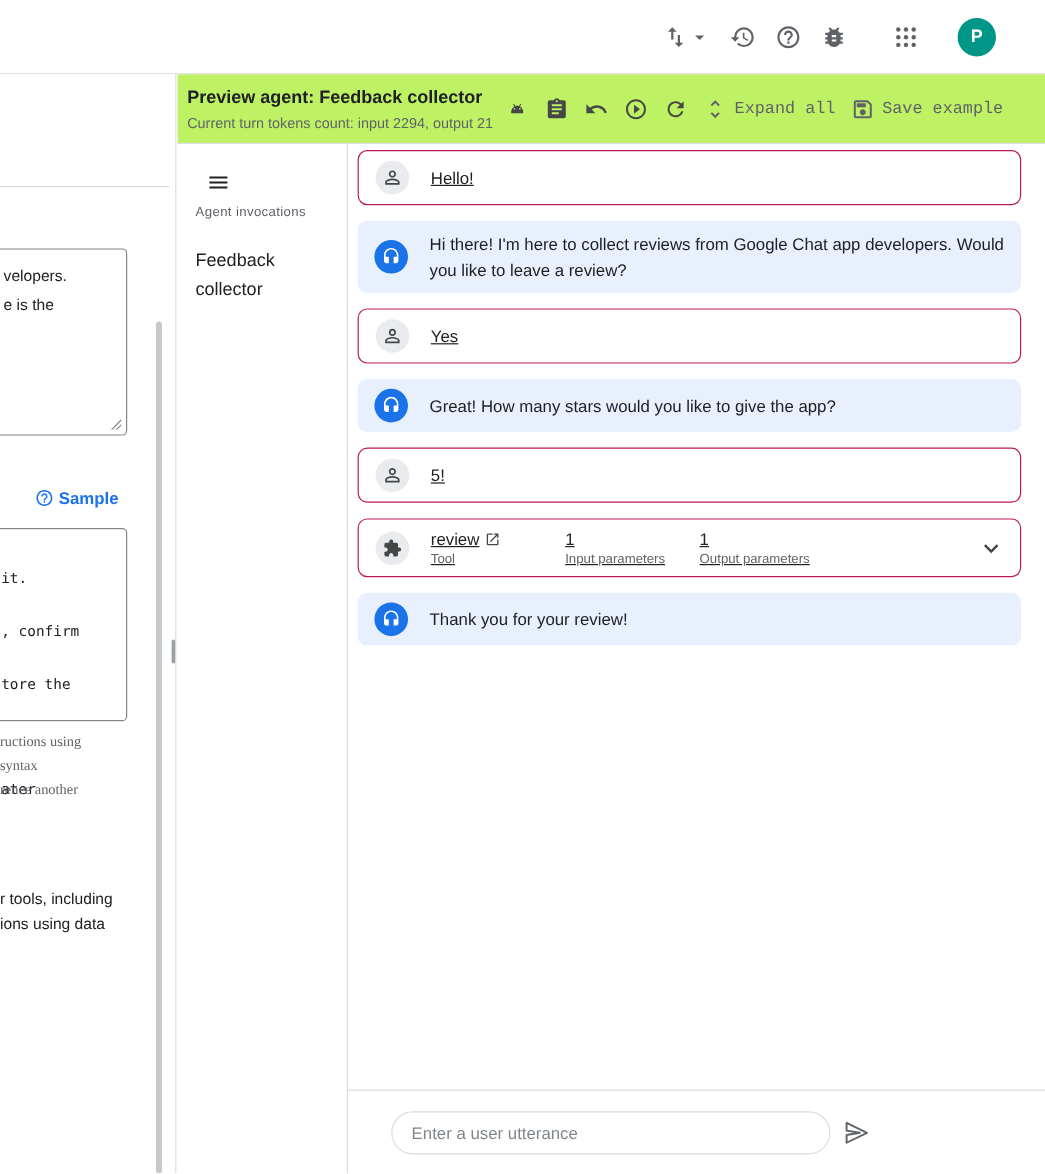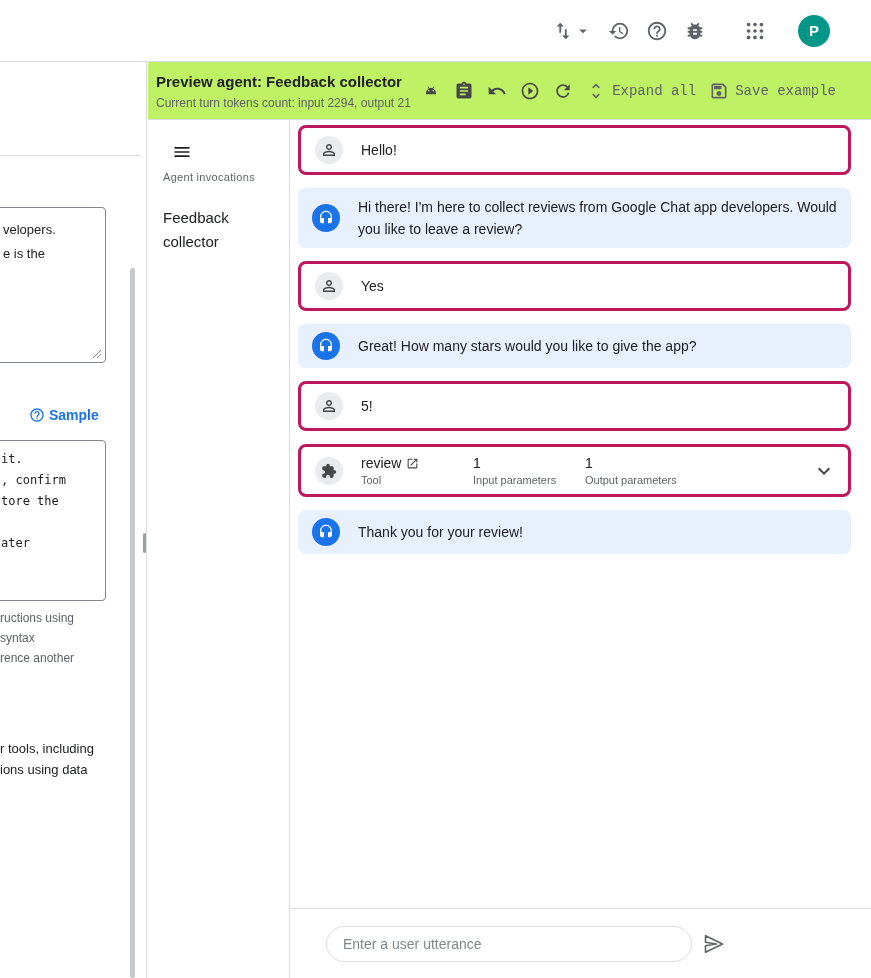--- a/index.html
+++ b/index.html
@@ -18,22 +18,22 @@
   .account-avatar { width:32px; height:32px; border-radius:50%; background:var(--avatar-bg,#009688); color:#fff; font-size:15px; font-weight:700; display:flex; align-items:center; justify-content:center; border:none; cursor:pointer; margin-left:16px; }
 
   
   .left-panel { position:absolute; top:62px; left:0; width:147px; height:916px; border-right:1px solid #dadce0; overflow:hidden; background:#fff; }
   .lp-divider { position:absolute; top:93px; left:0; width:141px; height:1px; background:#dadce0; }
   .lp-box { position:absolute; left:-60px; width:166px; border:1px solid #80868b; border-radius:4px; background:#fff; }
   .lp-textarea { top:145px; height:156px; padding:10px 8px 8px 62px; font-size:13px; line-height:24px; color:#202124; }
   .lp-resize { position:absolute; right:3px; bottom:3px; }
   .lp-sample { position:absolute; top:344px; left:23px; display:flex; align-items:center; gap:4px; color:var(--link,#1a73e8); font-size:14px; font-weight:700; cursor:pointer; background:none; border:none; }
   .lp-code { top:378px; height:161px; padding:8px 6px 6px 60px; font-family:"DejaVu Sans Mono", monospace; font-size:12px; line-height:21px; color:#202124; }
-  .code-line { min-height:21px; white-space:pre; }
-  .lp-hints { position:absolute; top:546px; left:0; font-size:12px; line-height:20px; color:#5f6368; }
+  .code-line { min-height:21px; white-space:pre;margin-top:23px; }
+  .lp-hints { position:absolute; top:546px; left:0; font-size:12px; line-height:20px; color:#5f6368;font-family:Liberation Serif, serif; }
   .lp-body { position:absolute; top:676px; left:0; font-size:13px; line-height:21px; color:#202124; }
   .lp-scrollbar { position:absolute; top:206px; right:11px; width:5px; height:710px; background:#c7cacd; border-radius:3px; cursor:pointer; }
   .panel-handle { position:absolute; top:533px; left:143px; width:3px; height:20px; background:#9aa0a6; border-radius:2px; cursor:col-resize; }
 
   
   .preview-header { position:absolute; top:62px; left:148px; width:723px; height:58px; border-bottom:1px solid #dadce0; background:#bef264; }
   .ph-title { position:absolute; top:11px; left:8px; font-size:15px; font-weight:700; color:#202124; }
   .ph-subtitle { position:absolute; top:34px; left:8px; font-size:12px; color:#5f6368; }
   .ph-actions { position:absolute; top:0; right:0; height:100%; display:flex; align-items:center; padding-right:35px; gap:13px; }
   .ph-actions .icon-btn { color:#444746; }
@@ -42,21 +42,21 @@
   
   .nav-panel { position:absolute; top:120px; left:148px; width:142px; height:858px; border-right:1px solid #dadce0; background:#fff; }
   .hamburger { position:absolute; top:22px; left:24px; color:#202124; }
   .nav-label { position:absolute; top:51px; left:15px; font-size:11px; letter-spacing:.3px; color:#5f6368; }
   .nav-agent { position:absolute; top:86px; left:15px; width:112px; font-size:15px; line-height:24px; color:#202124; cursor:pointer; }
 
   
   .chat-panel { position:absolute; top:120px; left:290px; width:581px; height:858px; background:#fff; }
   .messages { position:absolute; top:0; left:0; right:0; bottom:70px; padding:5px 20px 0 8px; overflow:hidden; }
   .bubble { display:flex; align-items:center; border-radius:8px; padding:8px 12px 8px 14px; min-height:44px; margin-bottom:13px; }
-  .bubble.user, .bubble.tool { background:#fff; border:3px solid #be185d; }
+  .bubble.user, .bubble.tool { background:#fff; border:1px solid #be185d;text-decoration:underline; }
   .bubble.agent { background:var(--agent-bubble,#e8f0fe); }
   .avatar { width:28px; height:28px; min-width:28px; border-radius:50%; display:flex; align-items:center; justify-content:center; margin-right:18px; }
   .avatar.user-a, .avatar.tool-a { background:#e9ebee; color:#444746; }
   .avatar.agent-a { background:var(--agent-avatar,#1a73e8); color:#fff; }
   .msg-text { font-size:14px; line-height:22px; color:#202124; max-width:486px; }
   .tool-cols { display:flex; flex:1; align-items:center; }
   .tool-col { width:112px; display:flex; flex-direction:column; }
   .tool-top { font-size:14px; color:#202124; display:flex; align-items:center; gap:5px; }
   .tool-sub { font-size:11px; color:#5f6368; margin-top:3px; }
   .open-new { color:#444746; cursor:pointer; }

